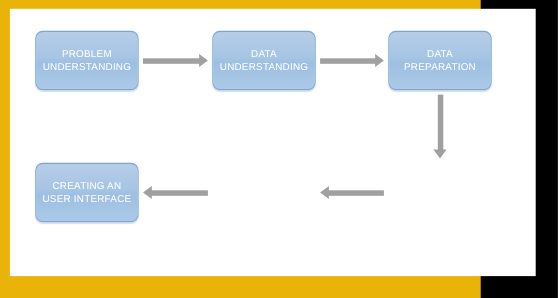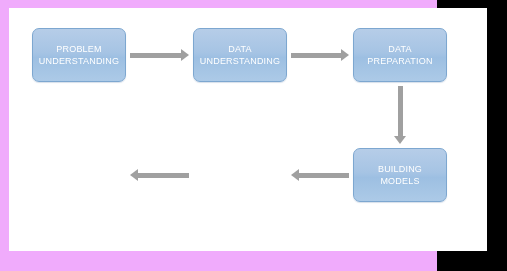--- a/index.html
+++ b/index.html
@@ -12,21 +12,21 @@
     height: 271px;
     overflow: hidden;
     font-family: "Liberation Sans", sans-serif;
   }
 
   
   #screenshot {
     position: relative;
     width: 437px;
     height: 271px;
-    background: #f0abfc;
+    background: #eab308;
   }
 
   
   #canvas {
     position: absolute;
     left: 9px;
     top: 8px;
     width: 478px;
     height: 243px;
     background: #ffffff;
@@ -142,26 +142,26 @@
     <div class="node col-2 row-top">
       <span class="node-label">DATA
 UNDERSTANDING</span>
     </div>
 
     <div class="node col-3 row-top">
       <span class="node-label">DATA
 PREPARATION</span>
     </div>
 
-    <div class="node col-3 row-bottom">
-      <span class="node-label">BUILDING
-MODELS</span>
-    </div>
 
 
+    <div class="node col-1 row-bottom">
+      <span class="node-label">CREATING AN
+USER INTERFACE</span>
+    </div>
 
     <div class="arrow arrow-h dir-right" id="arrow-1-2">
       <span class="shaft"></span>
       <span class="head"></span>
     </div>
 
     <div class="arrow arrow-h dir-right" id="arrow-2-3">
       <span class="shaft"></span>
       <span class="head"></span>
     </div>

